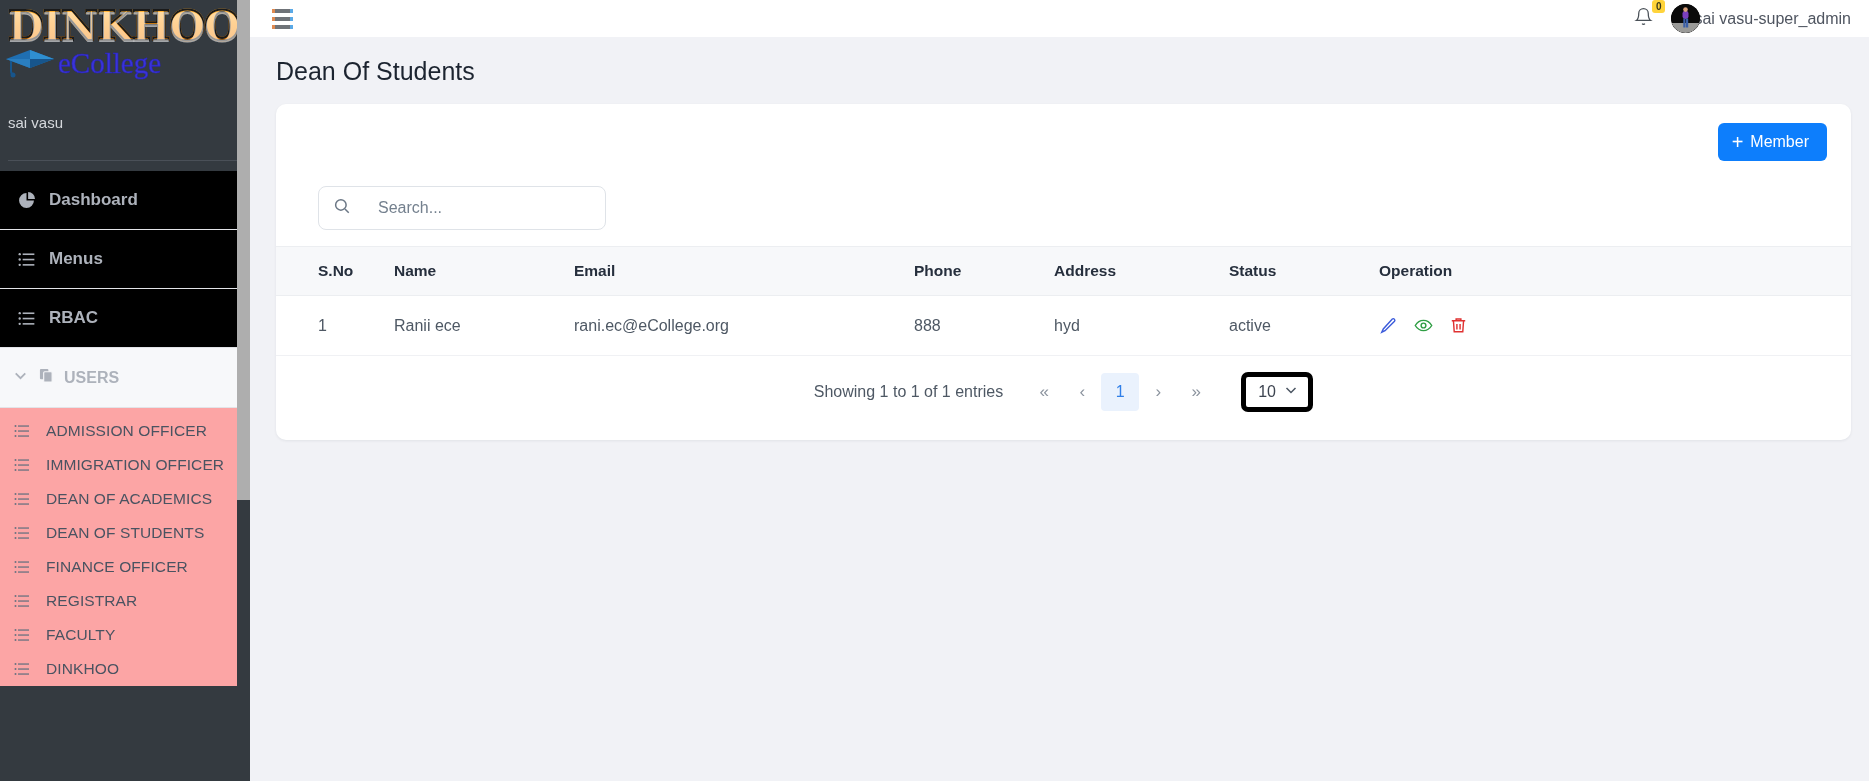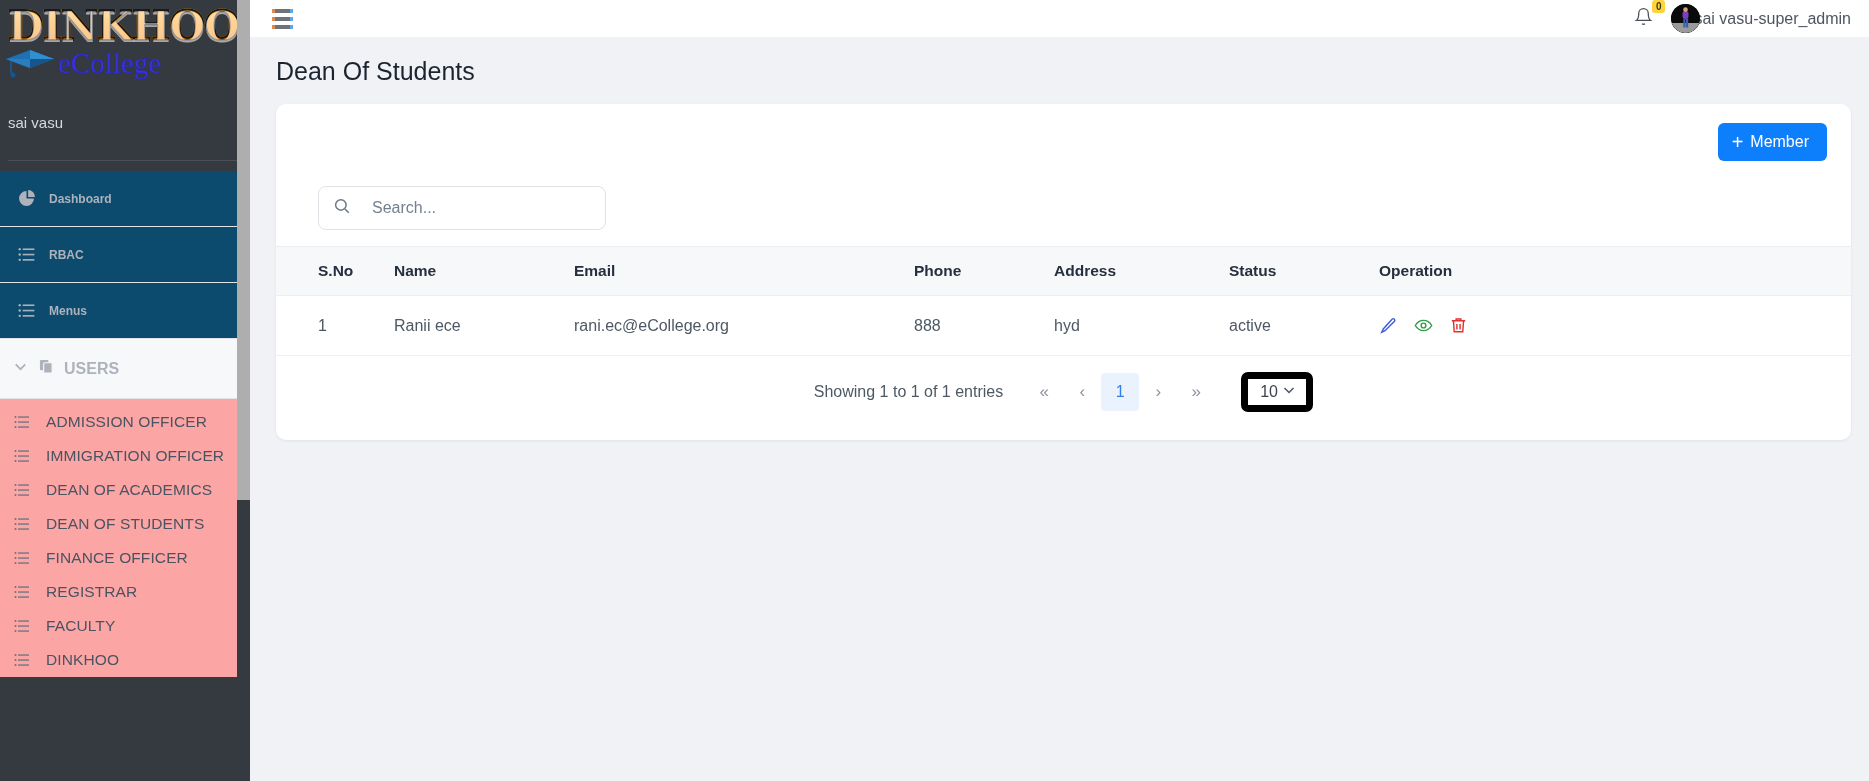--- a/index.html
+++ b/index.html
@@ -64,24 +64,24 @@
 
   .nav-group {
     background: #f7f8fa;
     border-bottom: 1px solid #e2e4e8;
     position: relative;
   }
   .nav-top-item {
     display: flex; align-items: center; gap: 11px;
     padding: 19px 0 19px 18px;
     color: #adb2bb;
-    font-size: 12px;
+    font-size: 17px;
     font-weight: bold;
     cursor: pointer;
-    background: #0c4a6e;
+    background: #000000;
   }
   .nav-top-item .ico { display: flex; align-items: center; width: 20px; }
   .marker {
     position: absolute; right: 0; bottom: -4px;
     width: 11px; height: 8px; background: #343a40;
   }
   .nav-users {
     display: flex; align-items: center; gap: 10px;
     padding: 19px 0 19px 12px;
     color: #adb2bb; font-size: 16px; font-weight: bold;
@@ -168,21 +168,21 @@
     padding: 10px 18px 10px 14px;
     display: flex; align-items: center; gap: 7px;
     cursor: pointer;
   }
   .btn-member .plus { font-size: 20px; line-height: 16px; font-weight: 300; }
 
   .search-row { padding: 10px 0 16px 42px; }
   .search-box {
     width: 288px; height: 44px;
     border: 1px solid #dfe3e8; border-radius: 8px;
-    display: flex; align-items: center; gap: 21px;
+    display: flex; align-items: center; gap: 27px;
     padding: 0 14px; background: #fff;
   }
   .search-box input {
     border: none; outline: none; font-size: 16px;
     color: #444c57; font-family: inherit; width: 100%;
     background: transparent;
   }
   .search-box input::placeholder { color: #74808e; }
 
   table.data { width: 100%; border-collapse: collapse; }
@@ -212,21 +212,21 @@
   }
   .showing { font-size: 16px; color: #4e5864; margin-right: 22px; }
   .pg {
     min-width: 38px; height: 38px;
     display: flex; align-items: center; justify-content: center;
     font-size: 17px; color: #8b939e; cursor: pointer; border-radius: 4px;
   }
   .pg.num { color: #2f7fe8; background: #eaf2fd; font-size: 16px; }
   .page-size {
     margin-left: 26px; width: 72px; height: 40px;
-    border: 7px solid #000000; border-radius: 7px;
+    border: 5px solid #000000; border-radius: 7px;
     display: flex; align-items: center; justify-content: space-between;
     padding: 0 9px 0 12px; cursor: pointer;
     font-size: 16px; color: #3d4450; background: #fff;
   }
 </style>
 </head>
 <body>
 
 <div id="app">
 
@@ -271,38 +271,38 @@
         <span class="ico">
           <svg width="17" height="17" viewBox="0 0 16 16" fill="#adb2bb">
             <circle cx="1.6" cy="3" r="1.1"></circle>
               <rect x="4.4" y="2.3" width="11" height="1.5"></rect>
             <circle cx="1.6" cy="8" r="1.1"></circle>
               <rect x="4.4" y="7.3" width="11" height="1.5"></rect>
             <circle cx="1.6" cy="13" r="1.1"></circle>
               <rect x="4.4" y="12.3" width="11" height="1.5"></rect>
           </svg>
         </span>
-        <span>RBAC</span>
+        <span>Menus</span>
       </div>
       <span class="marker"></span>
     </div>
 
     <div class="nav-group">
       <div class="nav-top-item">
         <span class="ico">
           <svg width="17" height="17" viewBox="0 0 16 16" fill="#adb2bb">
             <circle cx="1.6" cy="3" r="1.1"></circle>
               <rect x="4.4" y="2.3" width="11" height="1.5"></rect>
             <circle cx="1.6" cy="8" r="1.1"></circle>
               <rect x="4.4" y="7.3" width="11" height="1.5"></rect>
             <circle cx="1.6" cy="13" r="1.1"></circle>
               <rect x="4.4" y="12.3" width="11" height="1.5"></rect>
           </svg>
         </span>
-        <span>Menus</span>
+        <span>RBAC</span>
       </div>
       <span class="marker"></span>
     </div>
 
     <div class="nav-group">
       <div class="nav-users">
         <span>
           <svg width="17" height="17" viewBox="0 0 16 16" fill="none" stroke="#adb2bb" stroke-width="1.7">
             <path d="M3.5 6 L8 10.5 L12.5 6"></path>
           </svg>

